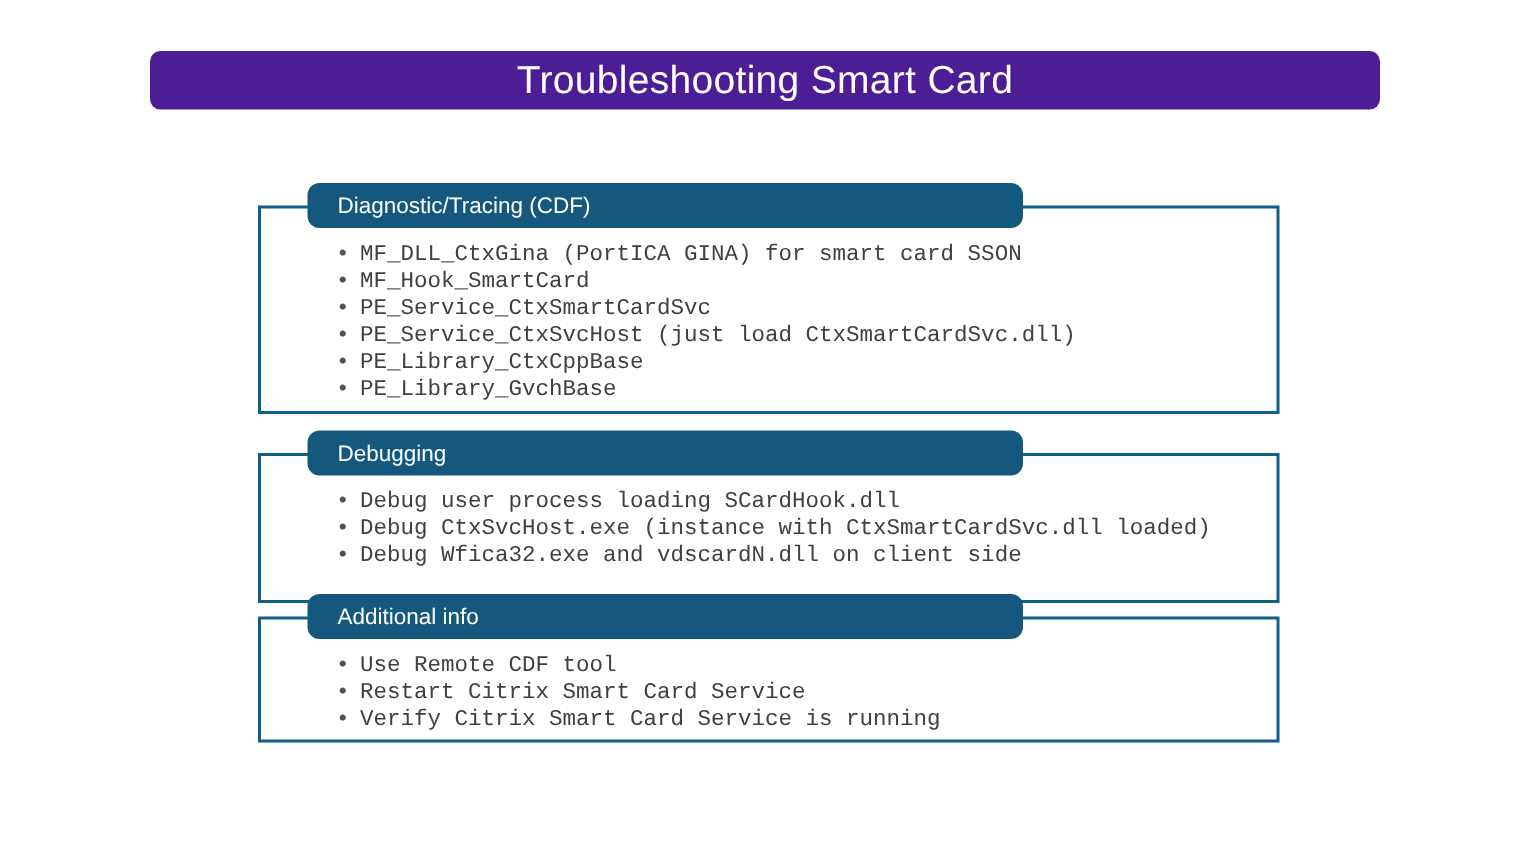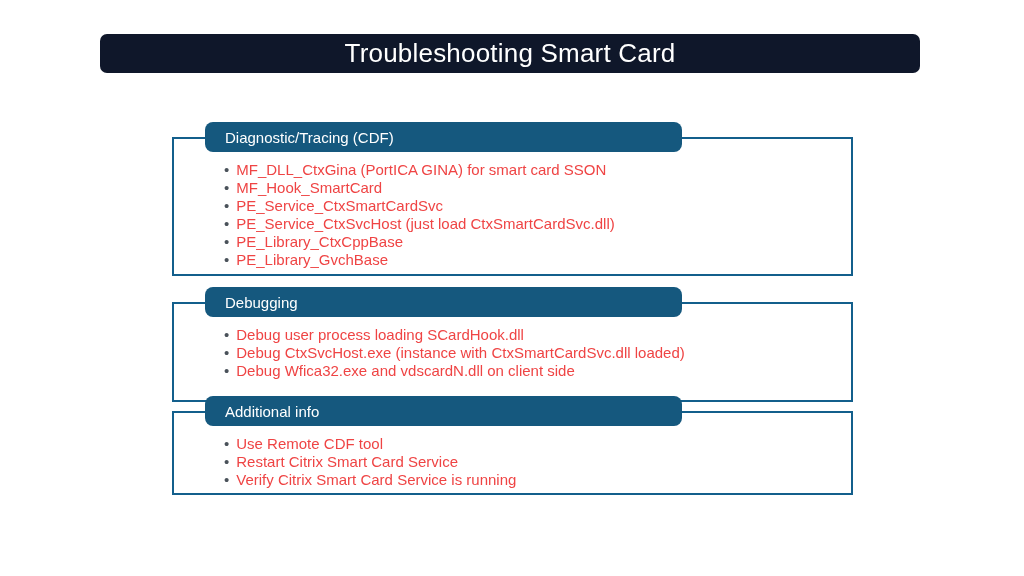--- a/index.html
+++ b/index.html
@@ -12,21 +12,21 @@
   }
   .slide {
     position: relative;
     width: 1024px; height: 576px;
     background: #ffffff;
   }
   .title-bar {
     position: absolute;
     left: 100px; top: 34px;
     width: 820px; height: 39px;
-    background: #0f172a;
+    background: #4c1d95;
     border-radius: 7px;
     display: flex;
     align-items: center;
     justify-content: center;
   }
   .title-bar .title-text {
     color: #ffffff;
     font-size: 26px;
     letter-spacing: 0.2px;
   }
@@ -62,22 +62,23 @@
     top: 39px;
     z-index: 1;
   }
   ul.bullets {
     list-style: none;
     margin: 0; padding: 0;
   }
   ul.bullets li {
     font-size: 15px;
     line-height: 18px;
-    color: #ef4444;
+    color: #404040;
     white-space: nowrap;
+    font-family: Liberation Mono, monospace;
   }
   ul.bullets li::before {
     content: "\2022";
     margin-right: 7px;
     color: #4A525A;
   }
   #sec-1 { top: 122px; height: 154px; padding-left: 14px; }
   #sec-2 { top: 287px; height: 115px; }
   #sec-3 { top: 396px; height: 99px; }
 </style>

